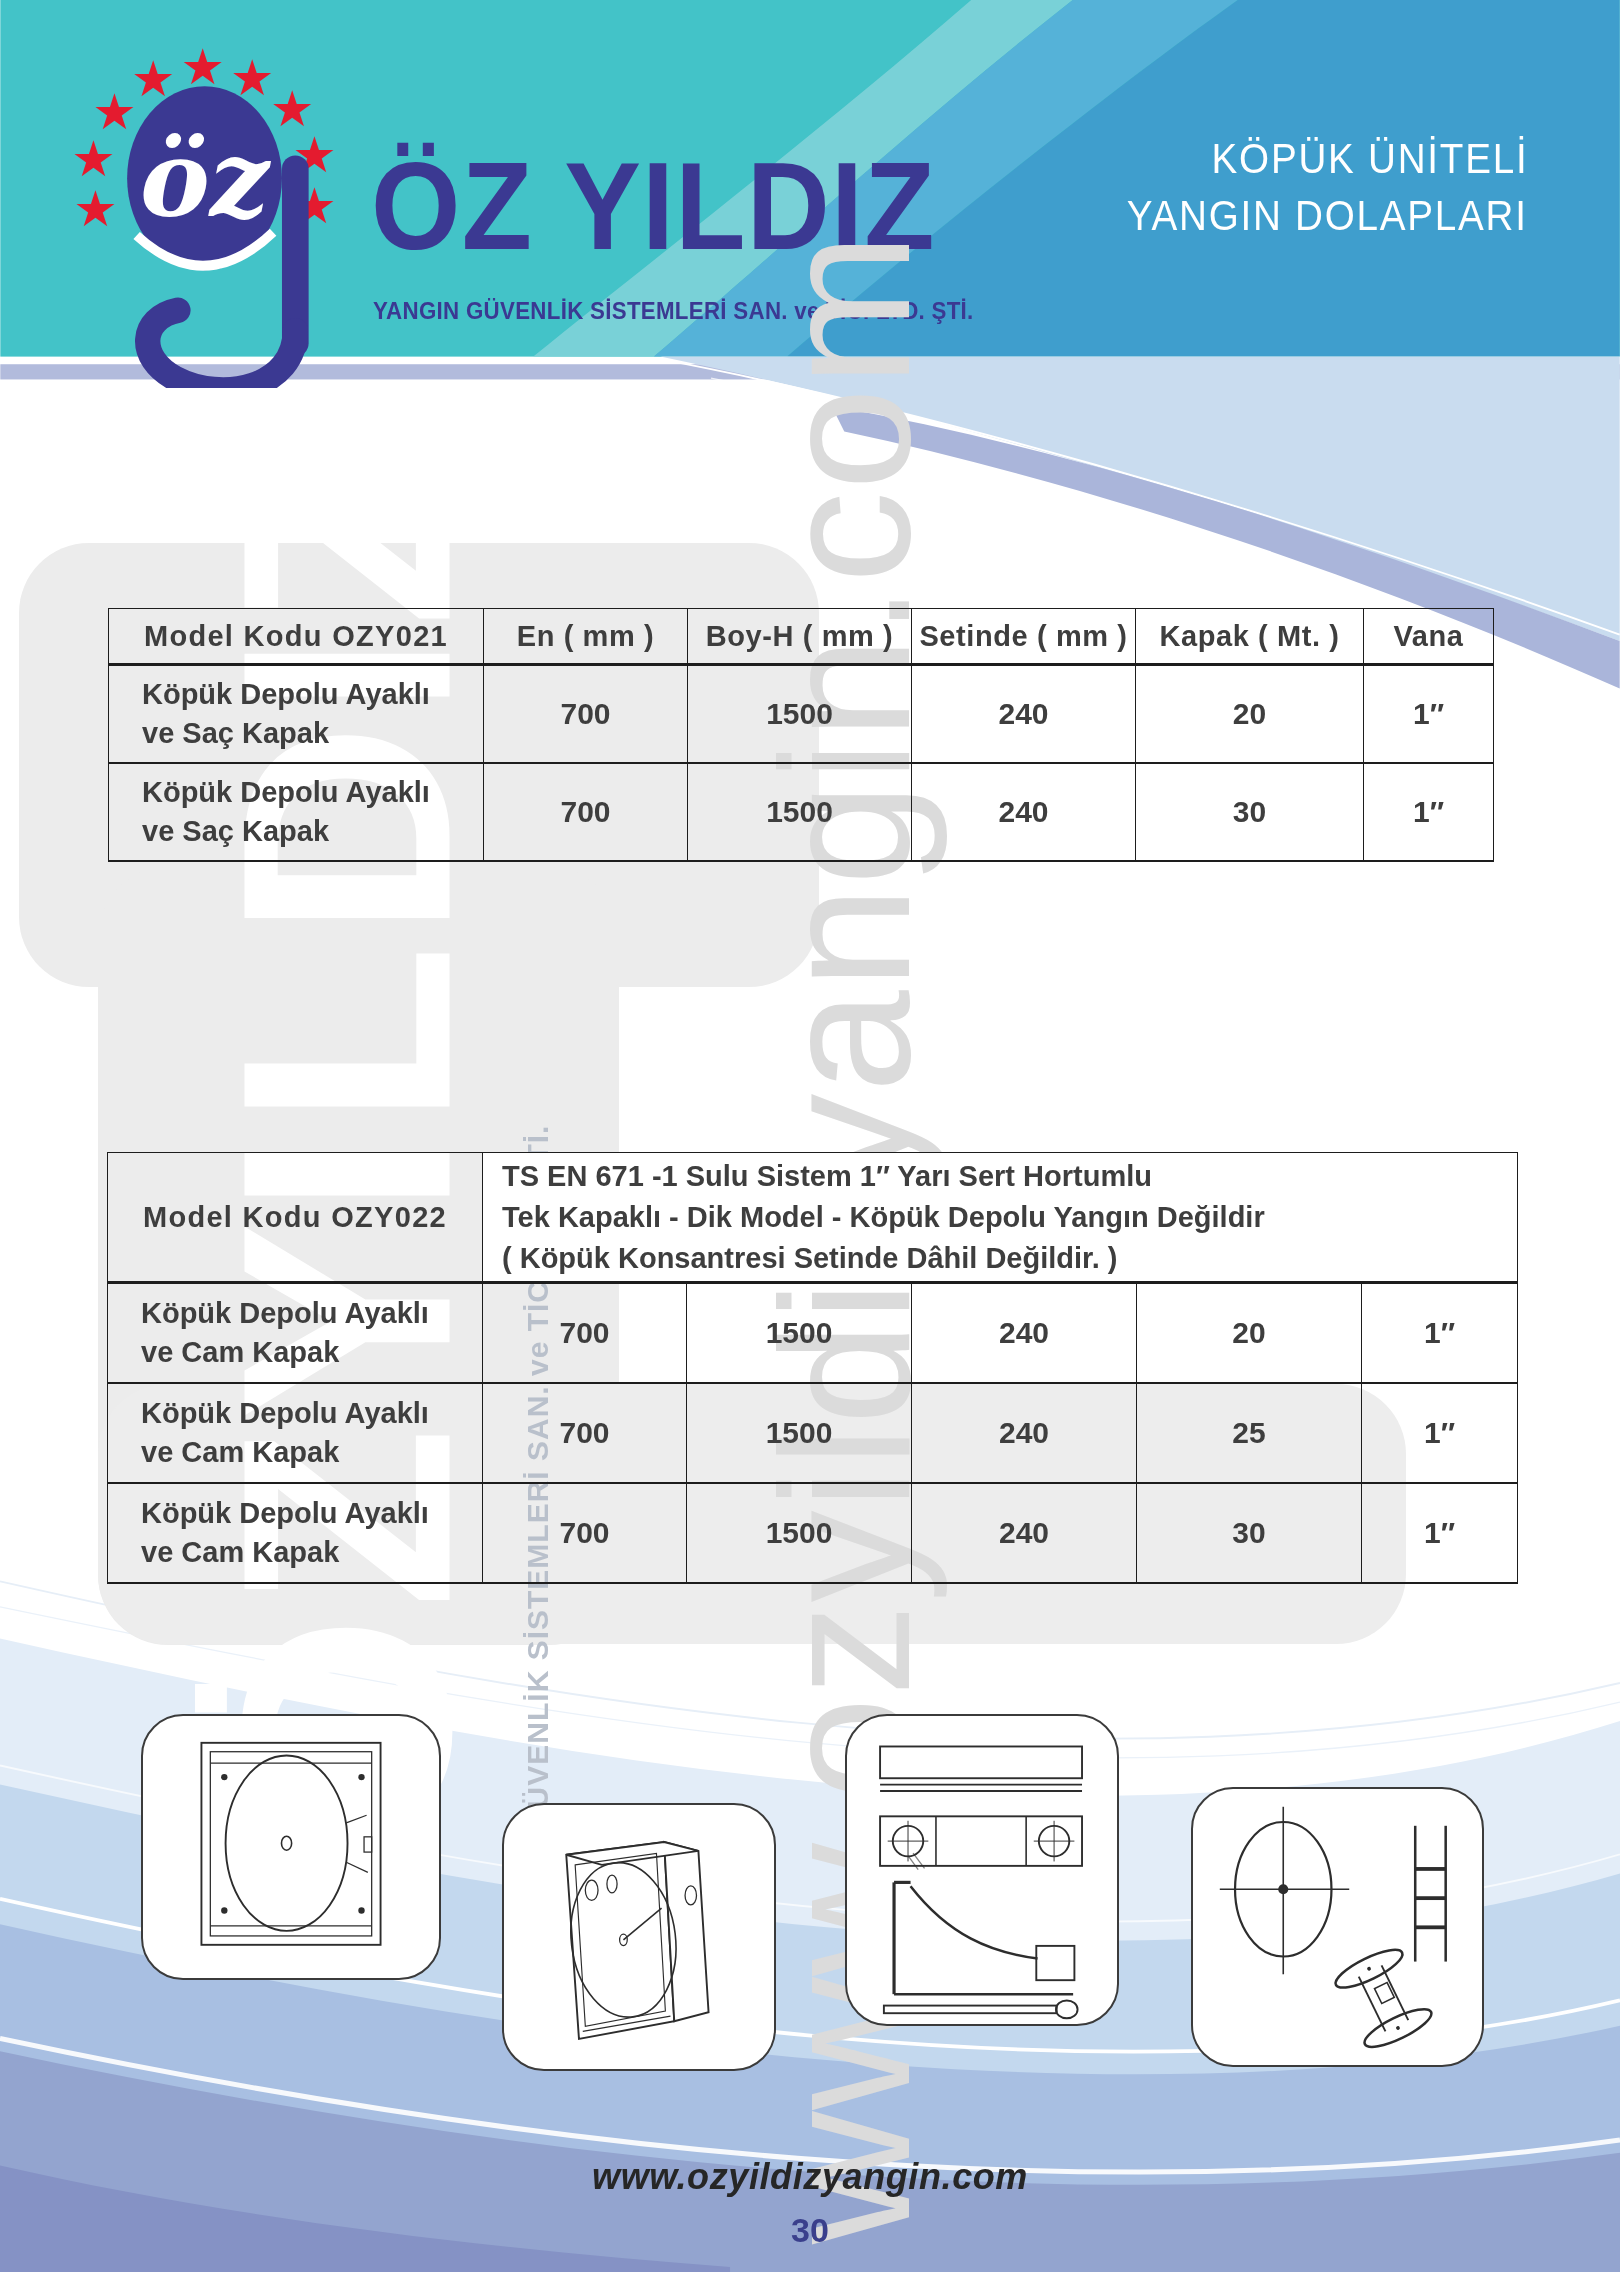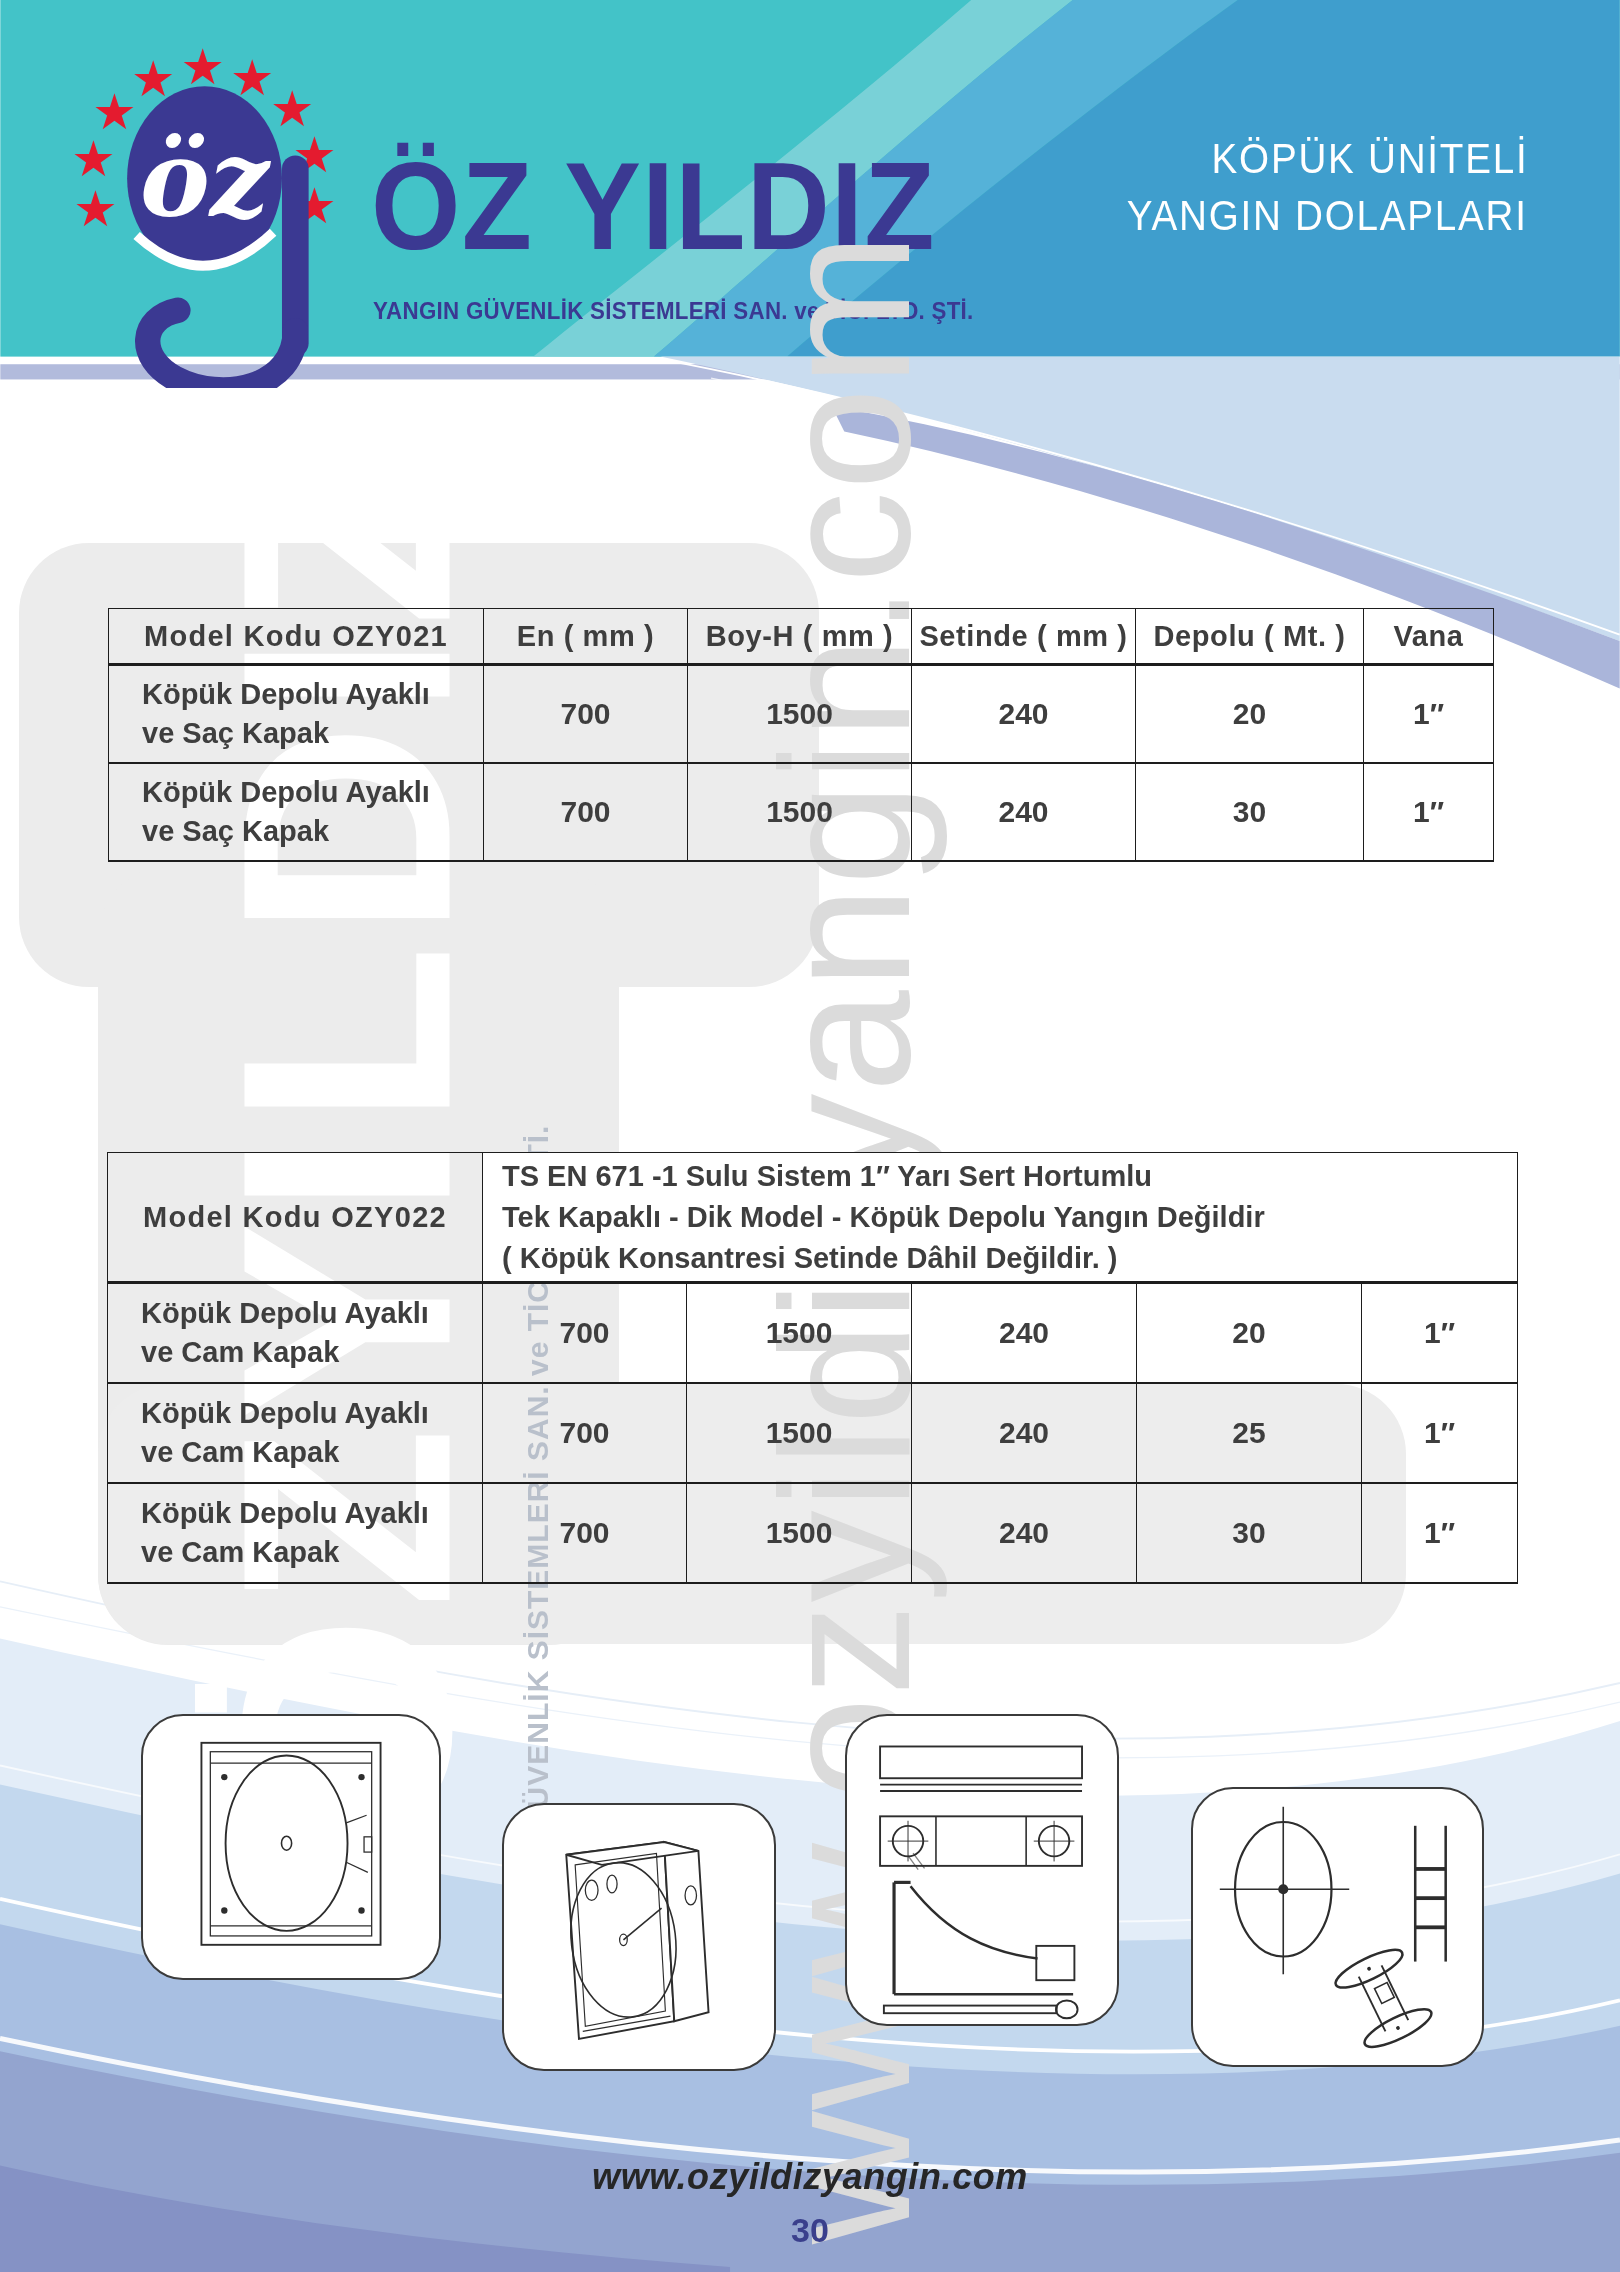--- a/index.html
+++ b/index.html
@@ -144,21 +144,21 @@
         <col style="width: 224px;">
         <col style="width: 228px;">
         <col style="width: 130px;">
       </colgroup>
       <thead>
         <tr>
           <th class="model-head">Model Kodu OZY021</th>
           <th class="col-head">En ( mm )</th>
           <th class="col-head">Boy-H ( mm )</th>
           <th class="col-head">Setinde ( mm )</th>
-          <th class="col-head">Depolu ( Mt. )</th>
+          <th class="col-head">Kapak ( Mt. )</th>
           <th class="col-head">Vana</th>
         </tr>
       </thead>
       <tbody>
         <tr>
           <td class="name-cell">
             <span>Köpük Depolu Ayaklı</span>
             <span>ve Saç Kapak</span>
           </td>
           <td class="num-cell">700</td>

